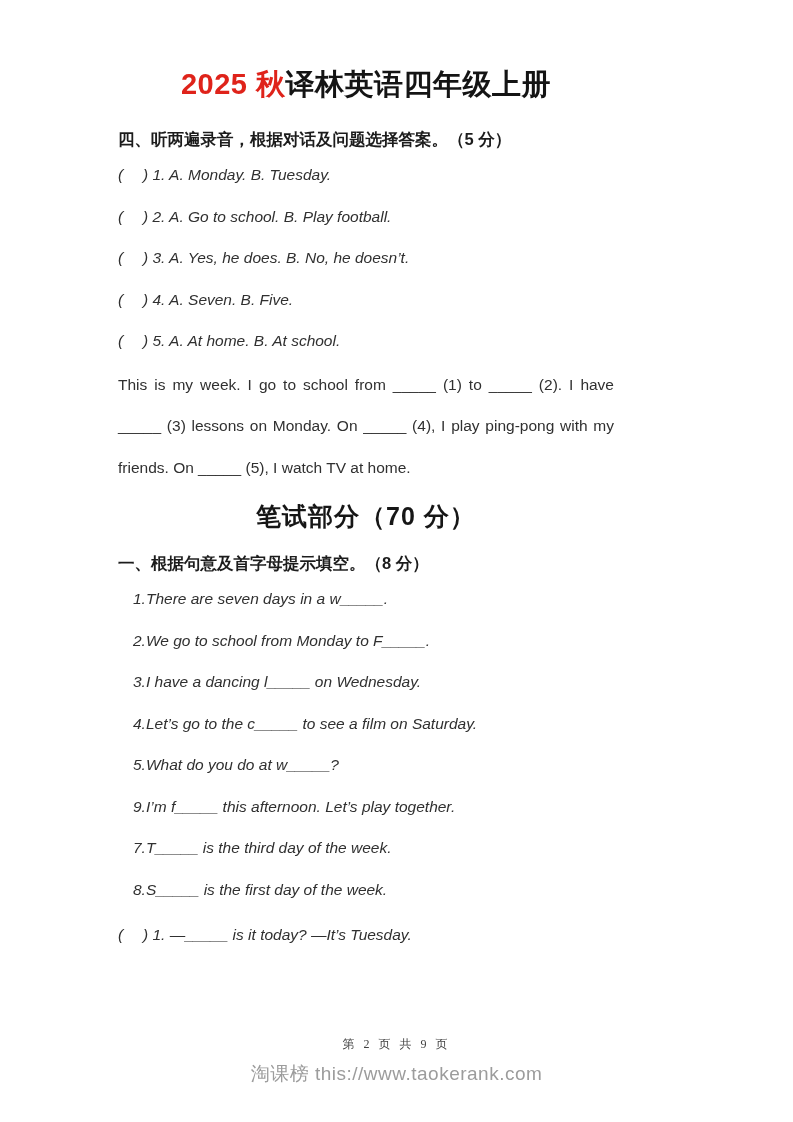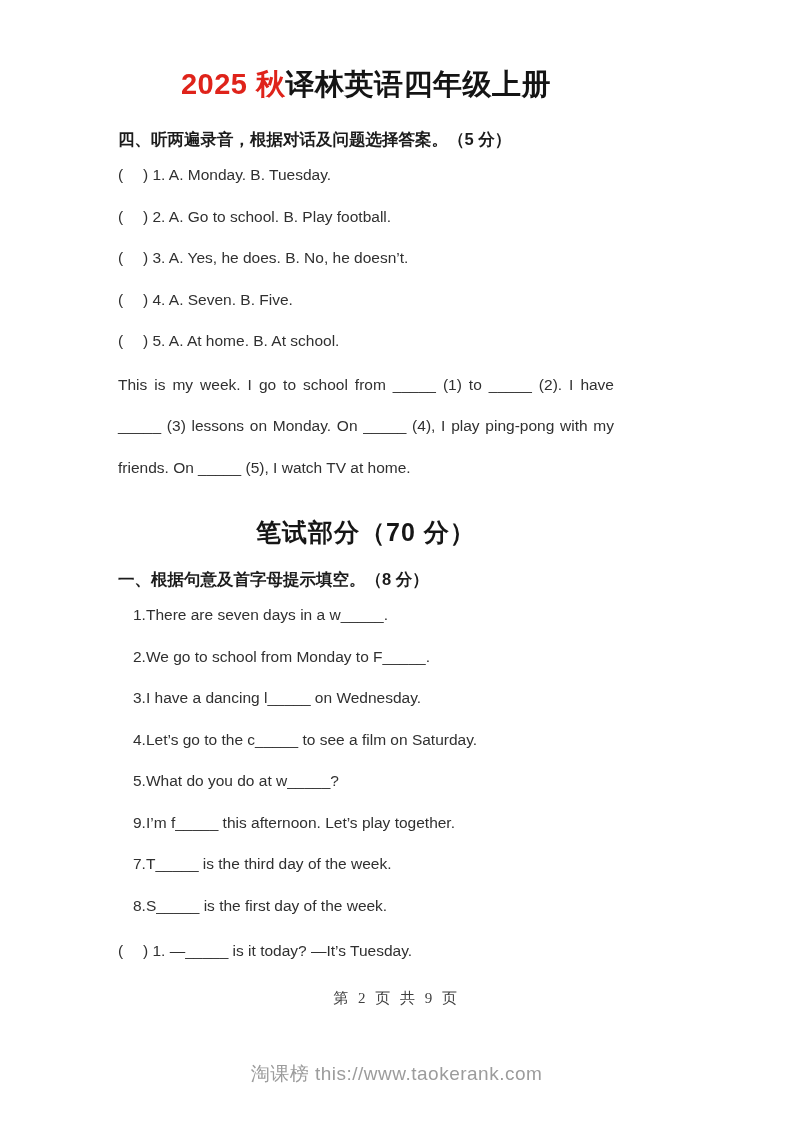--- a/index.html
+++ b/index.html
@@ -39,46 +39,47 @@
     white-space: pre-wrap;
   }
   .sec-heading.sec-four { margin-top: 26px; }
   .sec-heading.sec-five { margin-top: 14px; }
   .items { margin-top: 4px; }
   .item {
     font-size: 15.5px;
     line-height: 41.5px;
     white-space: pre-wrap;
     color: #303030;
+    font-style: italic;
   }
   .items.indent .item { padding-left: 15px; }
   .passage {
     font-size: 15.5px;
     line-height: 41.5px;
     text-align: justify;
     margin: 2px 0 0 0;
     color: #303030;
   }
   .part-heading {
     font-size: 25px;
     font-weight: bold;
     text-align: center;
-    margin: 26px 0 0 0;
+    margin: 10px 0 0 0;
     line-height: 36px;
     color: #161616;
     letter-spacing: 1px;
   }
   .footer-page {
     position: absolute;
     left: 0;
     right: 0;
-    top: 989px;
+    top: 1036px;
     text-align: center;
     font-family: "Liberation Serif", "DejaVu Serif", serif;
-    font-size: 15px;
+    font-size: 12px;
     color: #3f3f3f;
     letter-spacing: 3px;
   }
   .watermark {
     position: absolute;
     left: 0;
     right: 0;
     top: 1061px;
     text-align: center;
     font-size: 19px;

